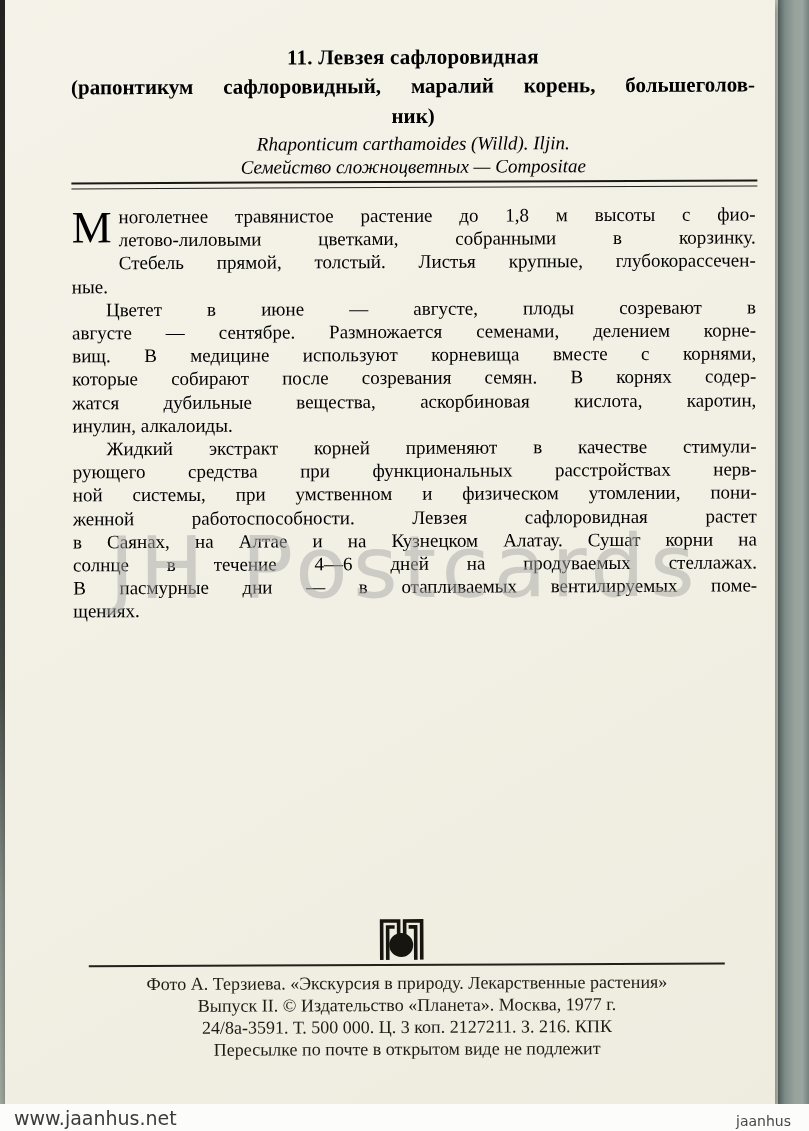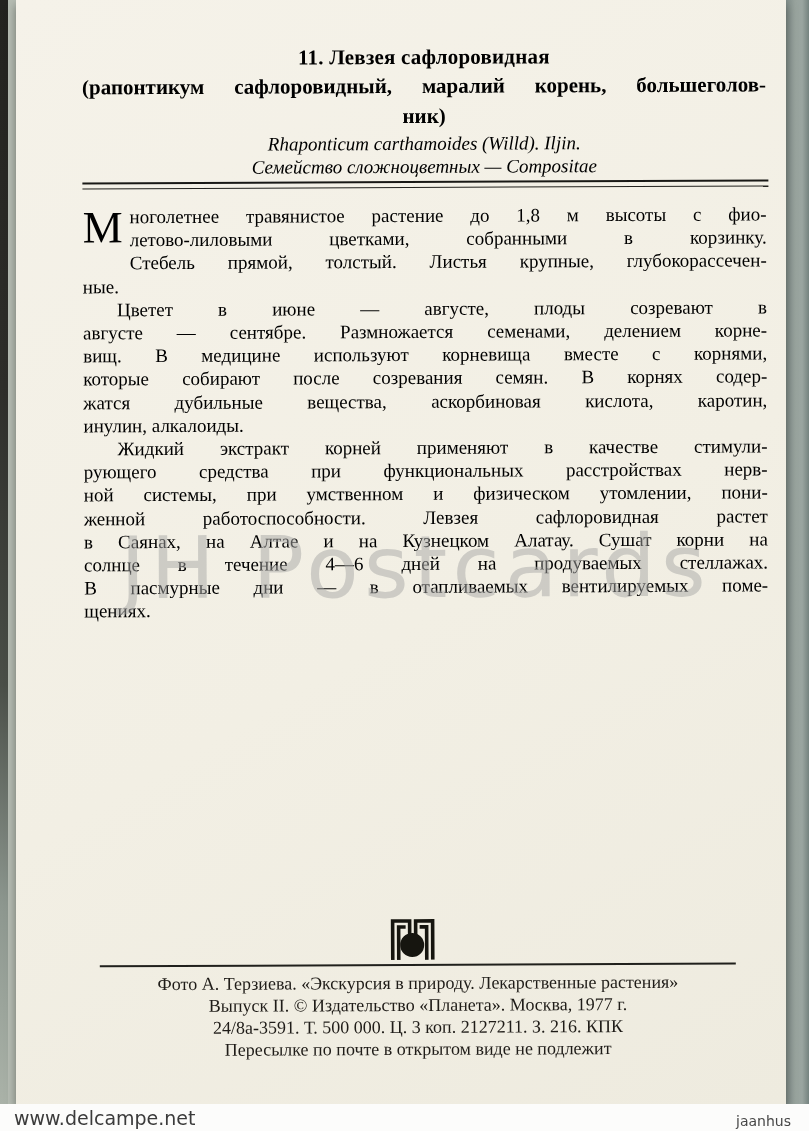--- a/index.html
+++ b/index.html
@@ -15,21 +15,21 @@
     position:absolute;left:0;top:0;width:8px;height:1104px;
     background:linear-gradient(180deg,#23231f 0%,#2e2e2a 35%,#4a4f48 62%,#8d978f 82%,#aab2a8 100%);
   }
   .edge-right{
     position:absolute;left:778px;top:0;width:31px;height:1104px;
     background:linear-gradient(90deg,#55625f 0%,#7e8b87 22%,#98a39d 55%,#9aa5a0 78%,#75837f 100%);
   }
 
   
   .card{
-    position:absolute;left:16px;top:0;width:770px;height:1104px;
+    position:absolute;left:5px;top:0;width:770px;height:1104px;
     background:linear-gradient(150deg,#f5f2e9 0%,#f2efe4 55%,#eeebdf 100%);
     box-shadow:0 5px 9px rgba(40,42,38,.5);
   }
   .card-inner{position:absolute;inset:0;transform:rotate(-0.25deg);transform-origin:50% 50%;}
 
   
   .hdr{position:absolute;top:44px;left:68px;width:684px;}
   .t1{font-size:21px;font-weight:bold;text-align:center;line-height:27px;letter-spacing:.2px;}
   .t2{font-size:21px;font-weight:bold;line-height:31px;text-align:justify;text-align-last:justify;}
   .t3{font-size:21px;font-weight:bold;text-align:center;line-height:28px;}
@@ -143,17 +143,17 @@
         <div>Фото А. Терзиева. «Экскурсия в природу. Лекарственные растения»</div>
         <div>Выпуск II. © Издательство «Планета». Москва, 1977 г.</div>
         <div>24/8а-3591. Т. 500 000. Ц. 3 коп. 2127211. З. 216. КПК</div>
         <div>Пересылке по почте в открытом виде не подлежит</div>
       </div>
 
     </div>
   </div>
 
   <div class="bottom-strip">
-    <span class="wm-site">www.delcampe.net</span>
+    <span class="wm-site">www.jaanhus.net</span>
     <span class="wm-user">jaanhus</span>
   </div>
 
 </div>
 
 </body></html>

